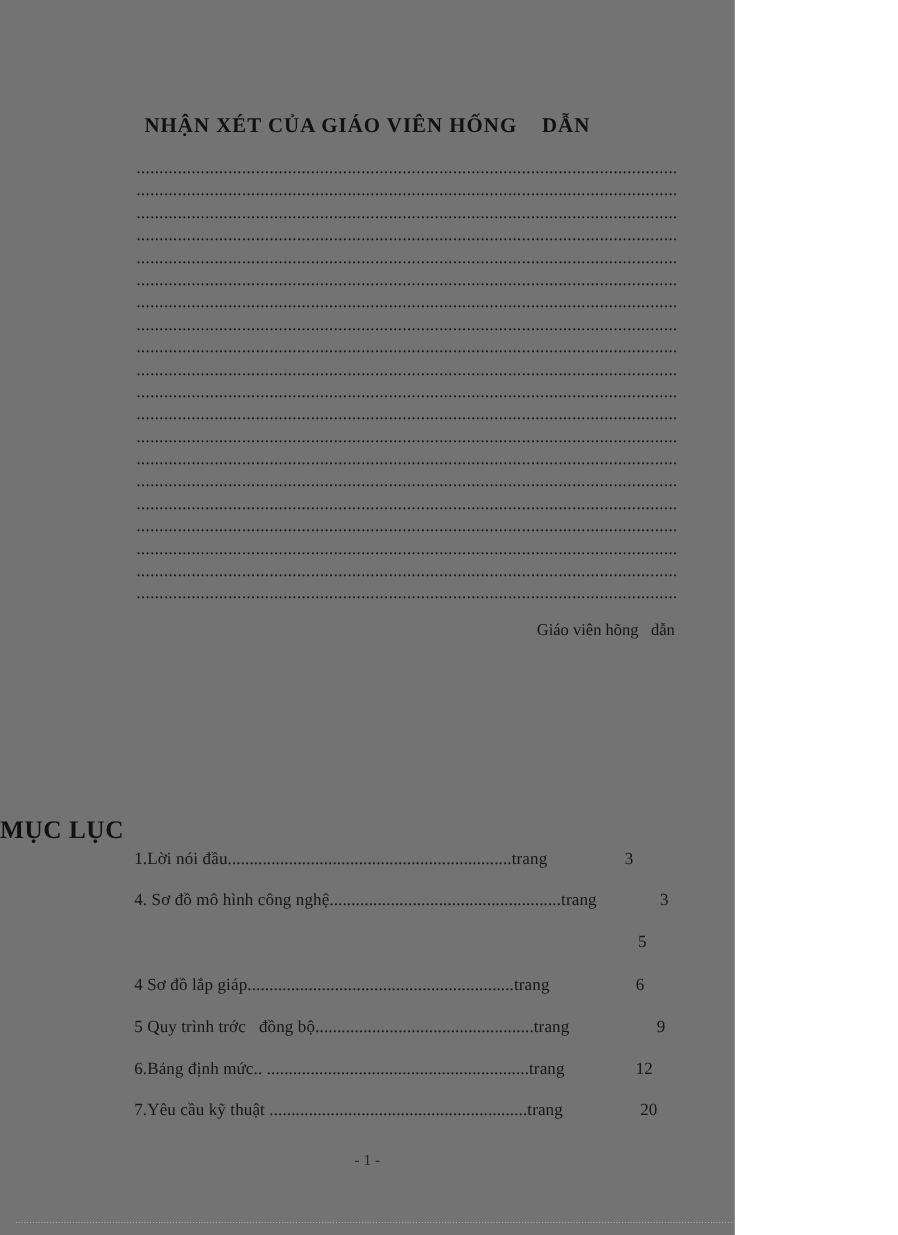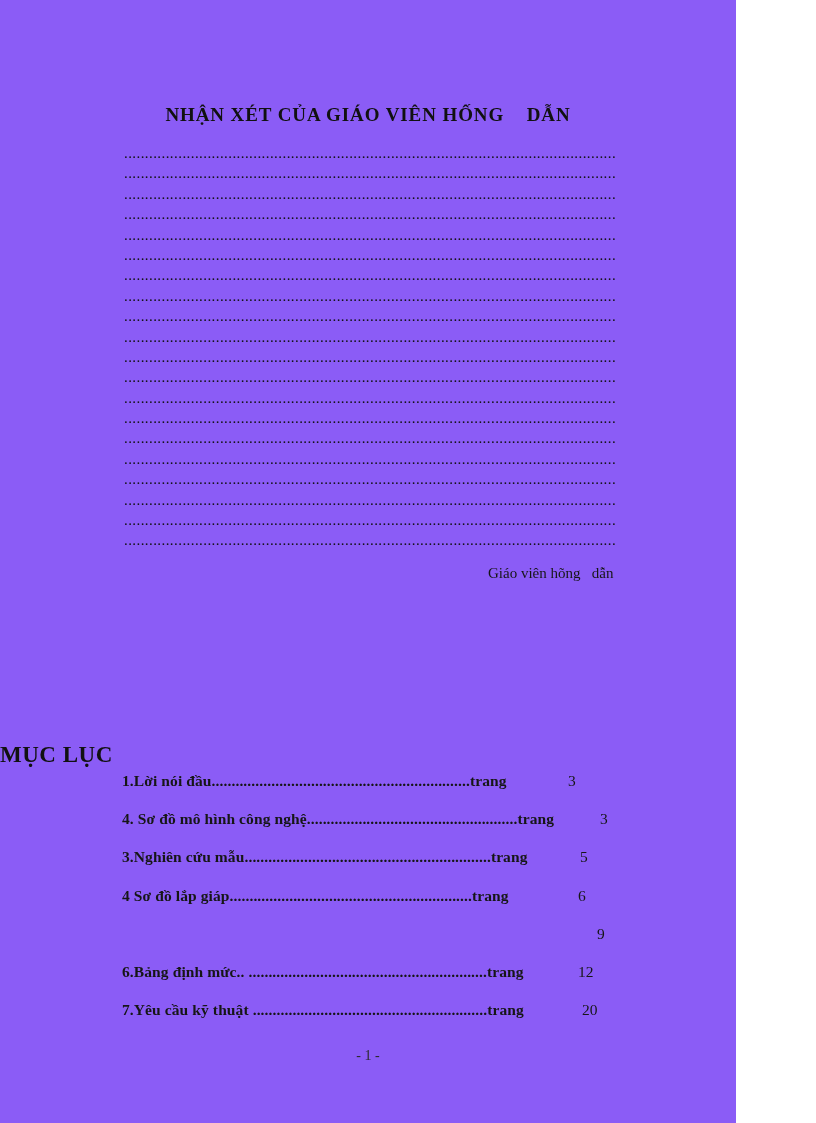--- a/index.html
+++ b/index.html
@@ -3,23 +3,23 @@
 <meta charset="utf-8">
 <style>
   html, body {
     margin: 0;
     padding: 0;
     background: #ffffff;
   }
 
   .page {
     position: relative;
-    width: 736px;
+    width: 668px;
     height: 1123px;
-    background: #8b5cf6;
+    background: #737373;
     overflow: hidden;
     font-family: "Liberation Serif", "DejaVu Serif", serif;
     color: #1a1a1a;
   }
 
   
 
   .doc-title {
     position: absolute;
     left: 0;
@@ -99,21 +99,20 @@
 
   .toc-row .pageno {
     position: absolute;
     top: 0;
     text-align: left;
     white-space: pre;
   }
 
   .leader {
     letter-spacing: 0.1px;
-    font-weight: bold;
   }
 
   
 
   .footer-pagenum {
     position: absolute;
     left: 0;
     right: 0;
     top: 1048px;
     text-align: center;
@@ -173,28 +172,28 @@
   <div class="toc">
       <div class="toc-row">
         <span class="entry leader">1.Lời nói đầu.................................................................trang</span>
         <span class="pageno" style="left: 446px;">3</span>
       </div>
       <div class="toc-row">
         <span class="entry leader">4. Sơ đồ mô hình công nghệ.....................................................trang</span>
         <span class="pageno" style="left: 478px;">3</span>
       </div>
       <div class="toc-row">
-        <span class="entry leader">3.Nghiên cứu mẫu..............................................................trang</span>
         <span class="pageno" style="left: 458px;">5</span>
       </div>
       <div class="toc-row">
         <span class="entry leader">4 Sơ đồ lắp giáp.............................................................trang</span>
         <span class="pageno" style="left: 456px;">6</span>
       </div>
       <div class="toc-row">
+        <span class="entry leader">5 Quy trình trớc   đồng bộ..................................................trang</span>
         <span class="pageno" style="left: 475px;">9</span>
       </div>
       <div class="toc-row">
         <span class="entry leader">6.Bảng định mức.. ............................................................trang</span>
         <span class="pageno" style="left: 456px;">12</span>
       </div>
       <div class="toc-row">
         <span class="entry leader">7.Yêu cầu kỹ thuật ...........................................................trang</span>
         <span class="pageno" style="left: 460px;">20</span>
       </div>

